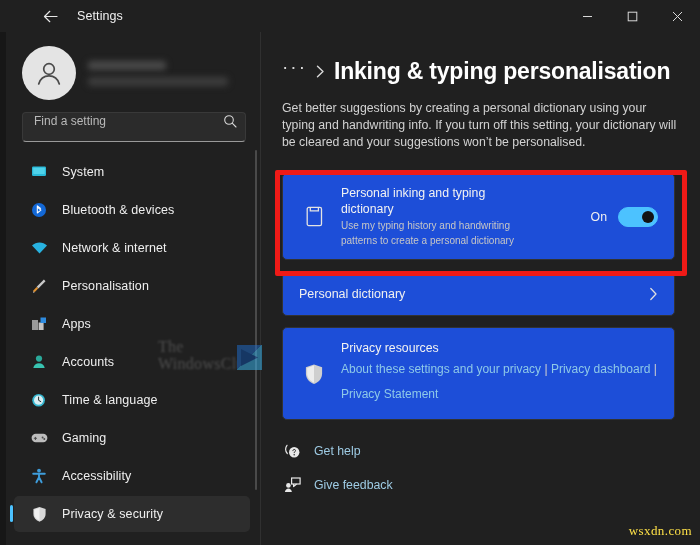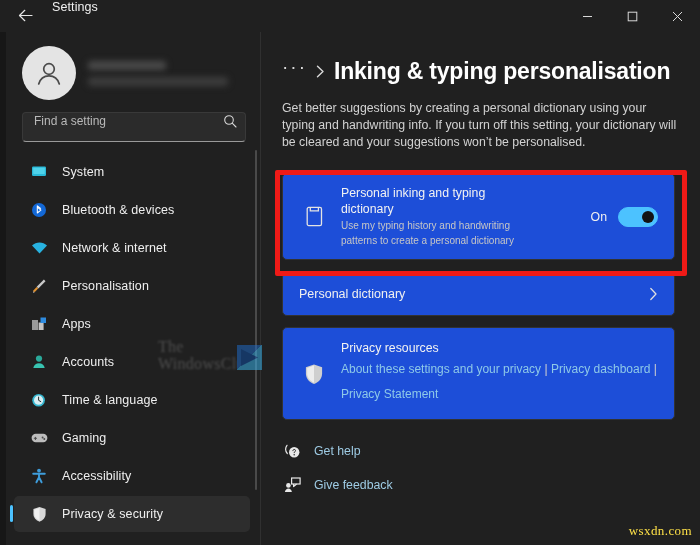--- a/index.html
+++ b/index.html
@@ -6,21 +6,21 @@
   html,body { width:700px; height:545px; overflow:hidden; }
   body {
     background:#1f1f1f;
     font-family:"Liberation Sans", sans-serif;
     color:#ffffff;
     position:relative;
   }
   .window { position:absolute; inset:0; background:#202020; display:flex; flex-direction:column; }
 
   
-  .titlebar { height:32px; display:flex; flex:0 0 32px; position:relative; }
+  .titlebar { height:32px; display:flex; align-items:center; flex:0 0 32px; position:relative;padding-left:25px; }
   .back-btn {
     width:34px; height:30px; margin-left:8px;
     display:flex; align-items:center; justify-content:center;
     color:#e6e6e6; border-radius:4px;
   }
   .back-btn svg { display:block; }
   .title-text { font-size:12.5px; color:#f0f0f0; margin-left:10px; letter-spacing:.1px; }
   .win-controls { position:absolute; right:0; top:0; height:32px; display:flex; }
   .wc { width:45px; height:32px; display:flex; align-items:center; justify-content:center; color:#d8d8d8; }
   .wc svg { display:block; }

